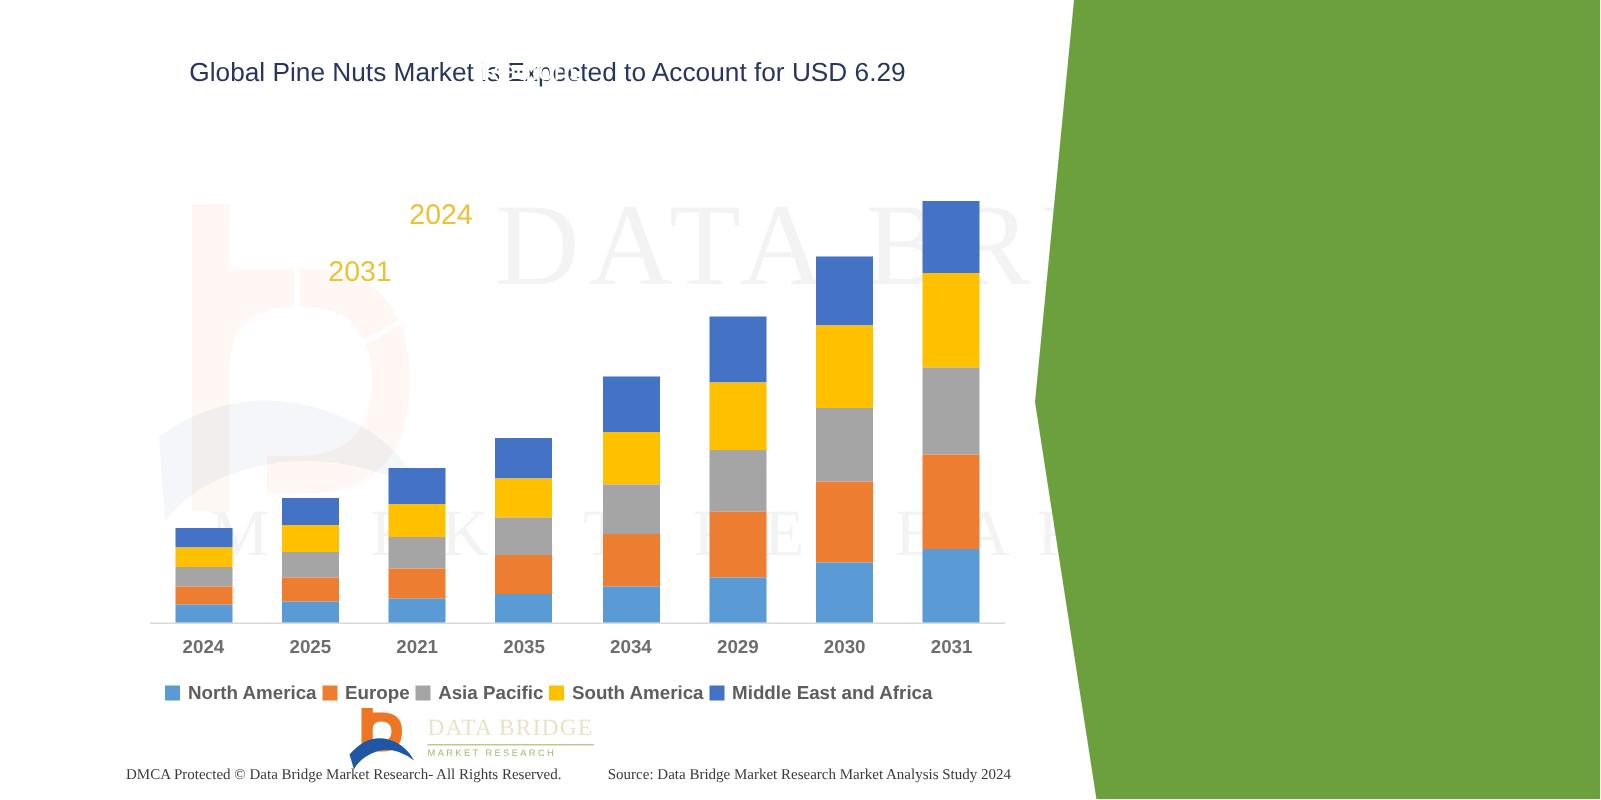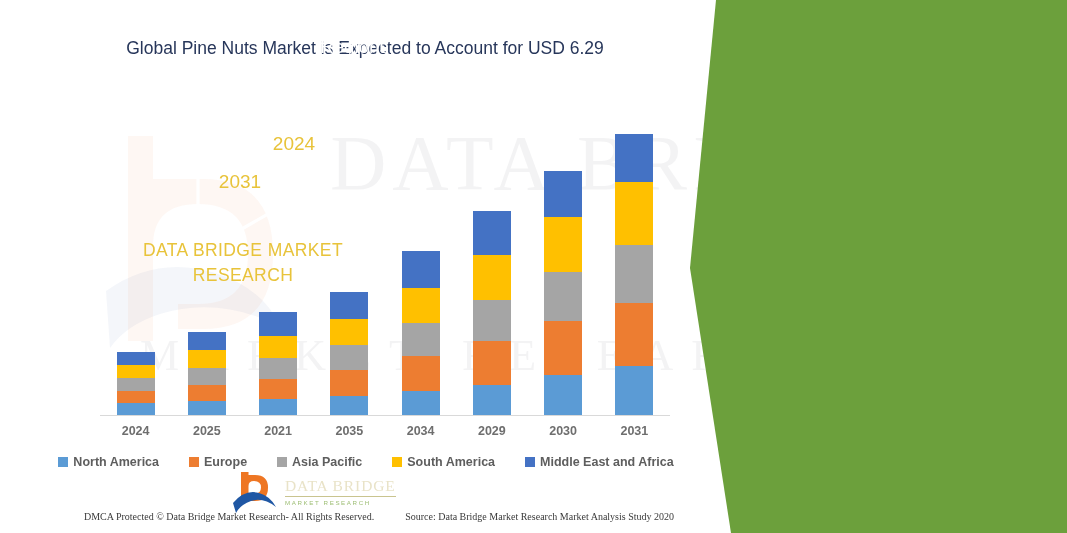--- a/index.html
+++ b/index.html
@@ -217,21 +217,21 @@
 
   
   .legend {
     position: absolute;
     top: 455px;
     left: 60px;
     width: 612px;
     display: flex;
     justify-content: center;
     align-items: center;
-    gap: 30px;
+    gap: 4px;
     z-index: 3;
   }
   .legend-item { display: flex; align-items: center; gap: 5px; }
   .legend-swatch { width: 10px; height: 10px; flex: none; }
   .legend-label {
     font-size: 12.5px;
     font-weight: bold;
     color: #5E5E5E;
     white-space: nowrap;
   }
@@ -362,21 +362,21 @@
           <span class="legend-label">South America</span>
         </div>
         <div class="legend-item">
           <span class="legend-swatch" style="background: rgb(68, 114, 196);"></span>
           <span class="legend-label">Middle East and Africa</span>
         </div>
       </div>
 
     <div class="footer">
       <span>DMCA Protected © Data Bridge Market Research-  All Rights Reserved.</span>
-      <span>Source: Data Bridge Market Research  Market Analysis Study 2020</span>
+      <span>Source: Data Bridge Market Research  Market Analysis Study 2024</span>
     </div>
   </div>
 
   <div class="green-panel"></div>
 
   <div class="panel-title">
     <span class="ln">Global Pine Nuts Market, By Regions,</span>
     <span class="ln">2024 to 2031</span>
   </div>
 
@@ -388,24 +388,20 @@
       <span>2031</span>
     </div>
     <div class="hex hex-2024">
       <svg width="84" height="92" viewBox="0 0 84 92">
         <polygon points="42,3 79,24.5 79,67.5 42,89 5,67.5 5,24.5" fill="none" stroke="#ffffff" stroke-width="3.2" stroke-linejoin="round"></polygon>
       </svg>
       <span>2024</span>
     </div>
   </div>
 
-  <div class="brand-name">
-    <span class="ln">DATA BRIDGE MARKET</span>
-    <span class="ln">RESEARCH</span>
-  </div>
 
   <div class="panel-logo">
     <div class="logo-mark">
       <svg width="46" height="44" viewBox="0 0 46 44">
         <path d="M9 2 L9 31 L16.5 31 L16.5 16 Q16.5 11 22 11 Q29 11 29 17.5 Q29 24 22 24 L19 24 L19 31 L23 31 Q36 31 36 17.5 Q36 5 23 5 L16.5 5 L16.5 2 Z" fill="#EE7623"></path>
         <path d="M1 33 Q13 19 27 23 Q38 26 44 37 Q31 27 19 31 Q8 35 4 43 Z" fill="#1F57A4"></path>
       </svg>
     </div>
     <div class="logo-text">
       <span class="lt-main">DATA BRIDGE</span>

